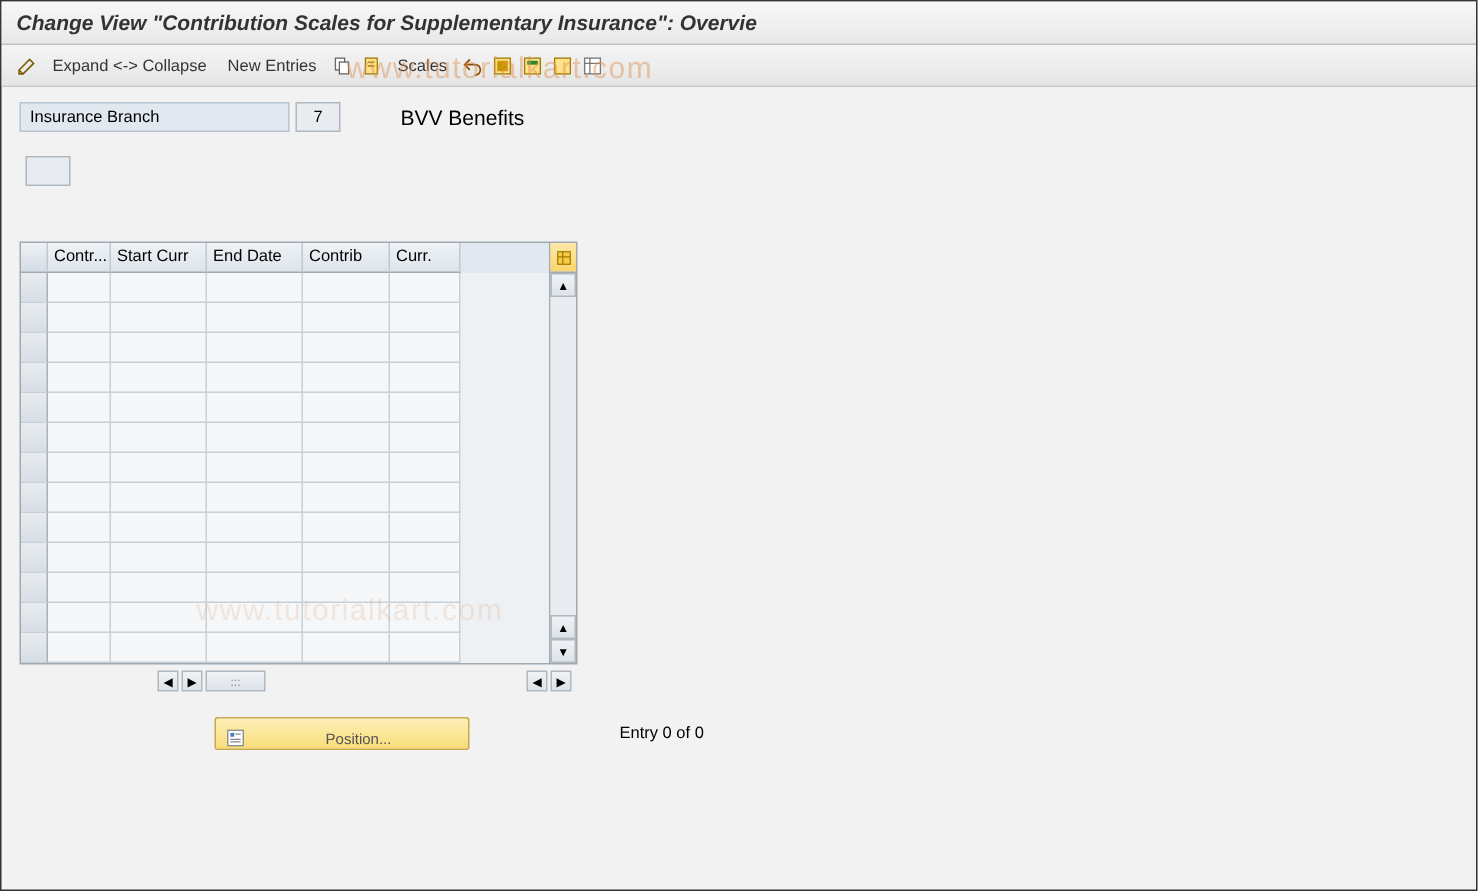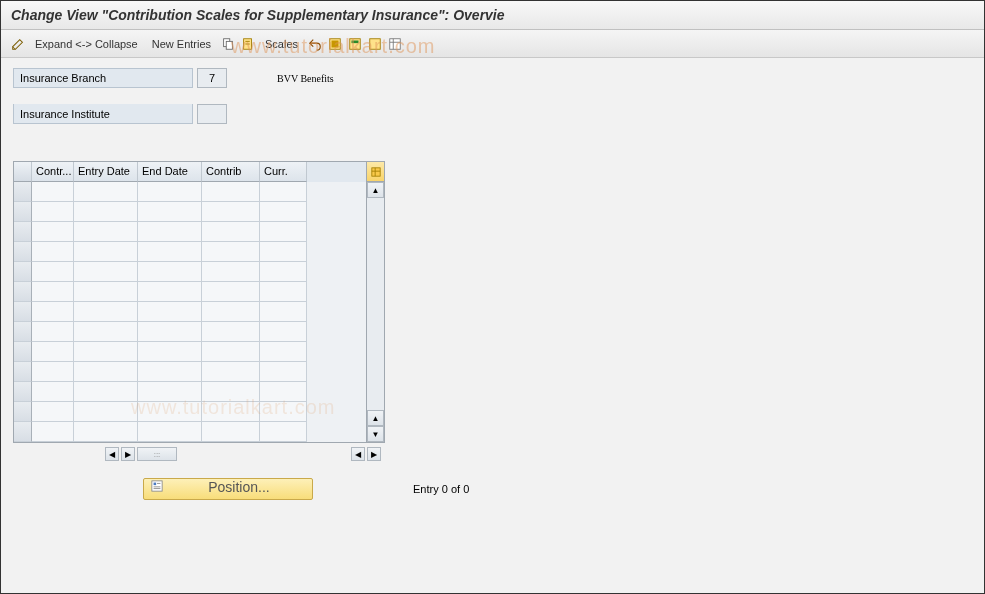--- a/index.html
+++ b/index.html
@@ -89,23 +89,22 @@
       border: 1px solid #b0b8c0;
       height: 20px;
       width: 30px;
       padding: 0 4px;
       text-align: center;
       font-size: 11px;
       margin-left: 4px;
     }
     
     .field-desc {
-      margin-left: 50px;
-      font-size: 10px;
-      font-family: Liberation Serif, serif;
+      margin-left: 40px;
+      font-size: 14px;
     }
     
     .table-container {
       margin-top: 37px;
       display: flex;
       border: 1px solid #a0a8b0;
       width: 372px;
       background: #eef1f4;
     }
     
@@ -208,25 +207,25 @@
       gap: 60px;
     }
     .position-btn {
       margin-left: 130px;
       width: 170px;
       height: 22px;
       background: linear-gradient(to bottom, #fdf0b8, #f8dd7a);
       border: 1px solid #c9a94a;
       border-radius: 2px;
       display: flex;
-      align-items: flex-start;
+      align-items: flex-end;
       padding: 0 6px;
       gap: 8px;
       cursor: pointer;
-      font-size: 14px;
+      font-size: 10px;
       color: #555;
     }
     .position-btn-icon {
       width: 14px; height: 14px;
       display: flex; align-items:center; justify-content:center;
     }
     .position-btn-label { flex:1; text-align:center; }
     
     .entry-text { font-size: 11px; margin-left: 40px; }
 
@@ -319,31 +318,30 @@
 
 <div class="content-area">
 
   <div class="field-group">
     <div class="field-row">
       <div class="field-label">Insurance Branch</div>
       <input class="field-input" readonly="" value="7" style="">
       <div class="field-desc">BVV Benefits</div>
     </div>
     <div class="field-row">
-      <div class="field-label">Insurance Institute</div>
       <input class="field-input" value="" style="">
     </div>
   </div>
 
   <div class="table-container">
     <div class="table-main">
       <div class="table-header-row">
         <div class="th th-sel"></div>
         <div class="th th-contr">Contr...</div>
-        <div class="th th-start">Entry Date</div>
+        <div class="th th-start">Start Curr</div>
         <div class="th th-end">End Date</div>
         <div class="th th-contrib">Contrib</div>
         <div class="th th-curr">Curr.</div>
       </div>
       <div id="tbody">
           <div class="table-body-row">
             <div class="td td-sel"></div>
             <div class="td td-contr"></div>
             <div class="td td-start"></div>
             <div class="td td-end"></div>

